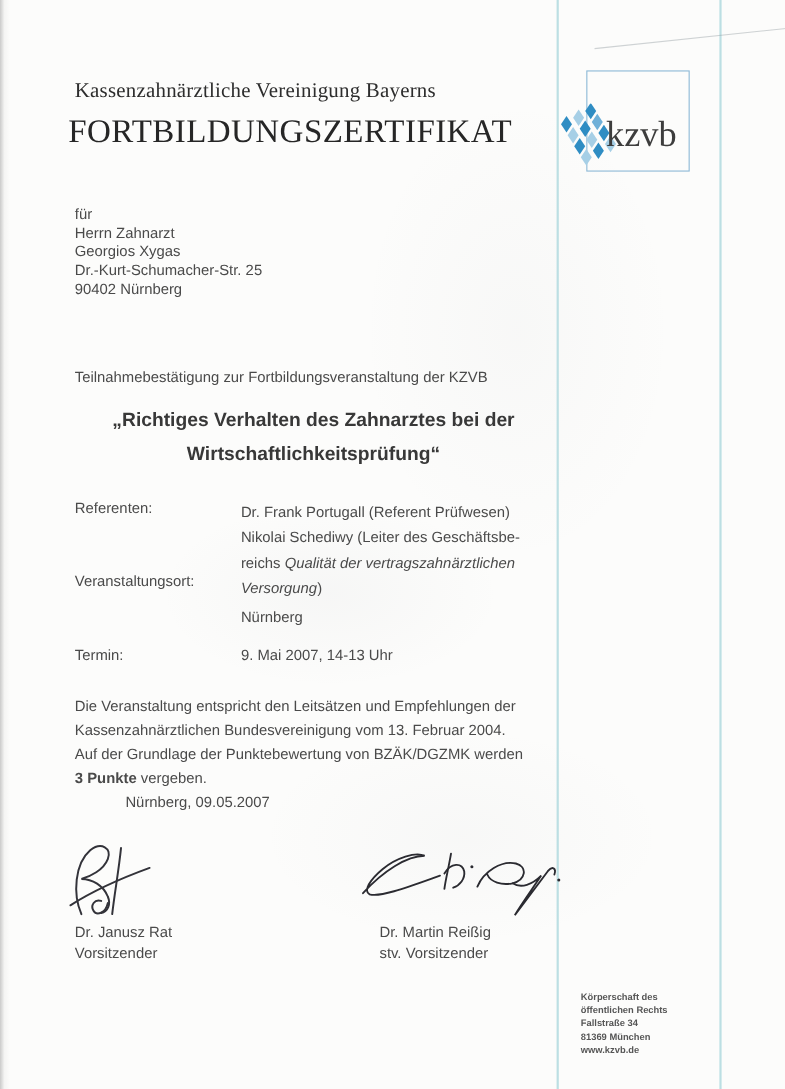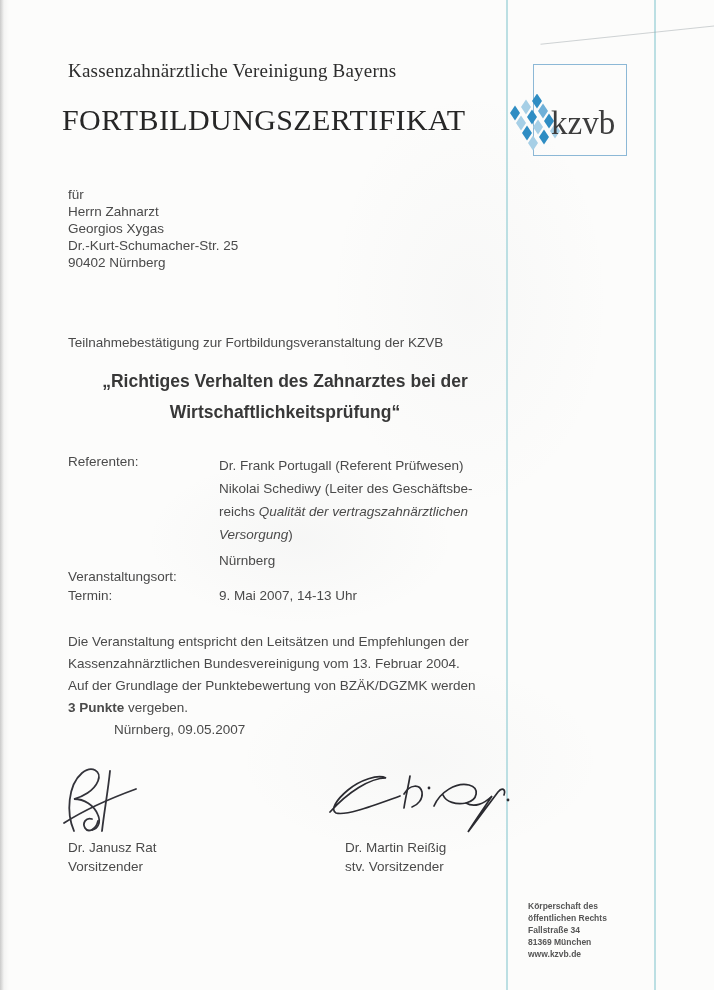--- a/index.html
+++ b/index.html
@@ -12,21 +12,21 @@
       radial-gradient(ellipse 200px 300px at 470px 300px, rgba(140,145,150,0.04), transparent 70%),
       linear-gradient(90deg, rgba(110,110,110,0.35) 0px, rgba(120,120,120,0.06) 4px, rgba(0,0,0,0) 9px);
     font-family:"Liberation Sans", sans-serif;
     color:#4a4a4a;
   }
   .abs{position:absolute;}
   .serif{font-family:"Liberation Serif", serif;}
   .vline{position:absolute;top:0;width:2px;height:990px;background:#bcdfe3;}
   .crease{position:absolute;left:540px;top:34px;width:185px;height:1px;
           background:rgba(150,160,165,0.45);transform:rotate(-6deg);}
-  .org{left:68px;top:60px;font-size:19px;color:#2d2d2d;letter-spacing:0.2px;}
+  .org{left:68px;top:72px;font-size:19px;color:#2d2d2d;letter-spacing:0.2px;}
   .doctitle{left:62px;top:103px;font-size:30px;color:#262626;letter-spacing:0.4px;}
   .logo-box{left:533px;top:64px;width:92px;height:90px;border:1.5px solid #8cb8d6;background:transparent;}
   .logo-text{left:551px;top:107px;font-size:33px;line-height:1;color:#3d3d3d;}
   .recipient{left:68px;top:186px;font-size:13.5px;line-height:17px;}
   .intro{left:68px;top:335px;font-size:13.5px;text-align:right;}
   .course{left:65px;top:371px;width:440px;text-align:center;font-size:17.5px;font-weight:bold;color:#383838;}
   .course .l2{margin-top:10px;}
   .lbl{left:68px;font-size:13.5px;}
   .val{left:219px;font-size:13.5px;}
   .refblock{left:219px;top:454px;font-size:13.5px;line-height:23px;}
@@ -87,21 +87,21 @@
   </div>
 
   <div class="abs lbl" style="top:454px;">Referenten:</div>
   <div class="abs refblock">
     <div>Dr. Frank Portugall (Referent Prüfwesen)</div>
     <div>Nikolai Schediwy (Leiter des Geschäftsbe-</div>
     <div><span>reichs </span><span class="i">Qualität der vertragszahnärztlichen</span></div>
     <div><span class="i">Versorgung</span><span>)</span></div>
   </div>
 
-  <div class="abs lbl" style="top:569px;">Veranstaltungsort:</div>
+  <div class="abs lbl" style="top:521px;">Veranstaltungsort:</div>
   <div class="abs val" style="top:553px;">Nürnberg</div>
   <div class="abs lbl" style="top:588px;">Termin:</div>
   <div class="abs val" style="top:588px;">9. Mai 2007, 14-13 Uhr</div>
 
   <div class="abs statement">
     <div>Die Veranstaltung entspricht den Leitsätzen und Empfehlungen der</div>
     <div>Kassenzahnärztlichen Bundesvereinigung vom 13. Februar 2004.</div>
     <div>Auf der Grundlage der Punktebewertung von BZÄK/DGZMK werden</div>
     <div><span class="b">3 Punkte</span><span> vergeben.</span></div>
   </div>

